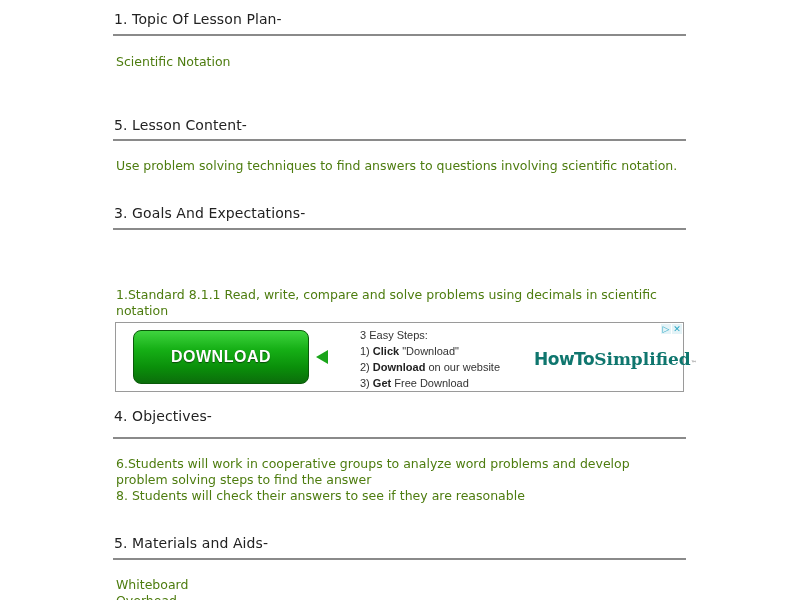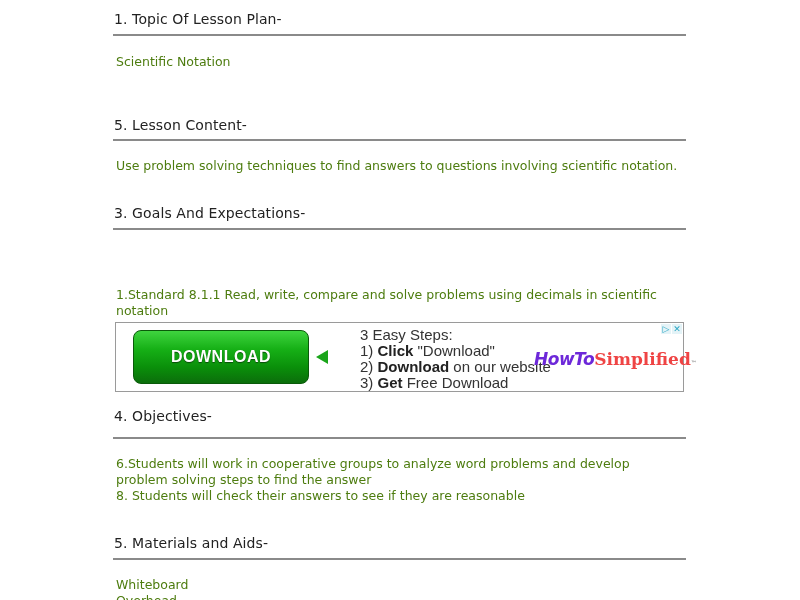--- a/index.html
+++ b/index.html
@@ -82,43 +82,42 @@
       width: 0; height: 0;
       border-top: 7px solid transparent;
       border-bottom: 7px solid transparent;
       border-right: 12px solid #1aa51a;
     }
     .ad-steps {
       position: absolute;
       left: 244px;
       top: 4px;
       font-family: "Liberation Sans", sans-serif;
-      font-size: 15px;
+      font-size: 11px;
       line-height: 16px;
       color: #333;
     }
     .ad-steps b { color: #222; text-align: right; }
     .ad-logo {
       position: absolute;
       left: 418px;
       top: 26px;
       font-size: 17px;
       white-space: nowrap;
     }
     .ad-logo .howto {
       font-family: "DejaVu Sans", sans-serif;
       font-weight: bold;
-      font-style: italic;
-      color: #6d28d9;
+      color: #0f766e;
       letter-spacing: -0.5px;
     }
     .ad-logo .simplified {
       font-family: "DejaVu Serif", serif;
       font-weight: bold;
-      color: #ef4444;
+      color: #0f766e;
     }
     .ad-logo .tm {
       font-size: 6px;
       color: #555;
     }
     .ad-choices {
       position: absolute;
       right: 1px;
       top: 1px;
       display: flex;

